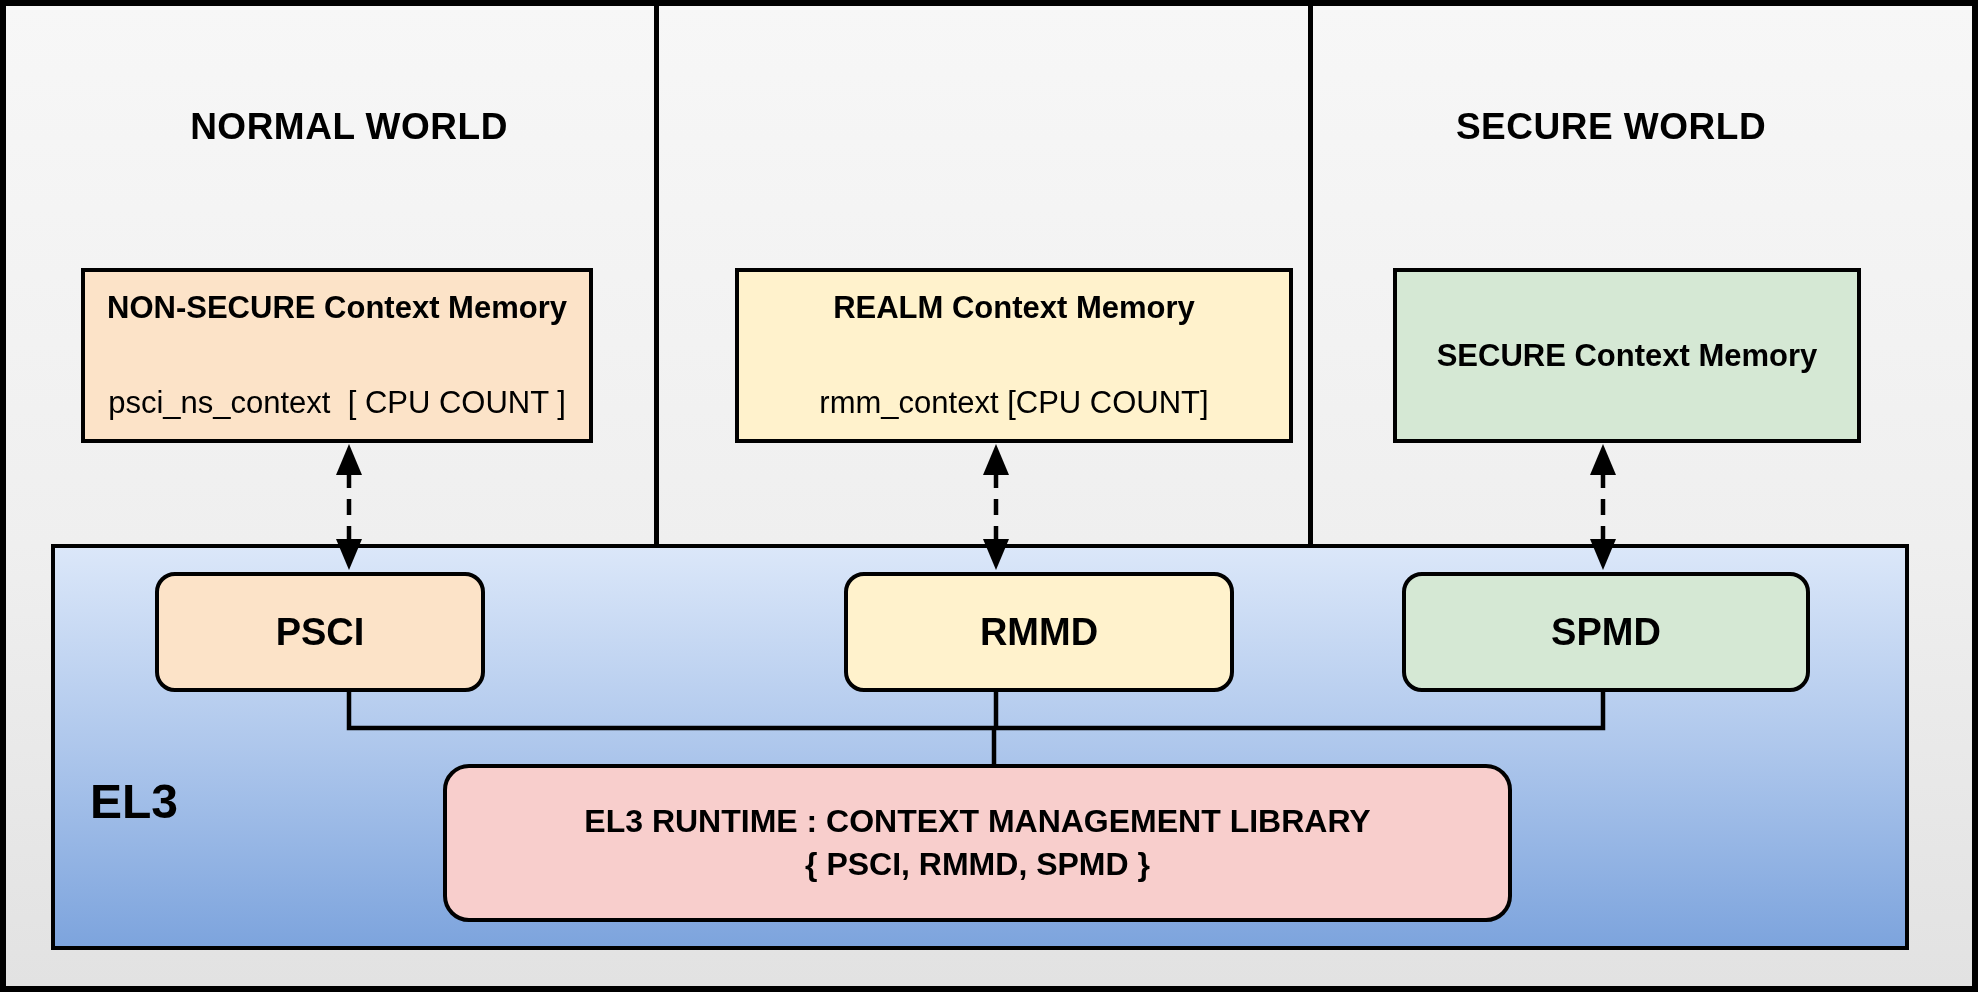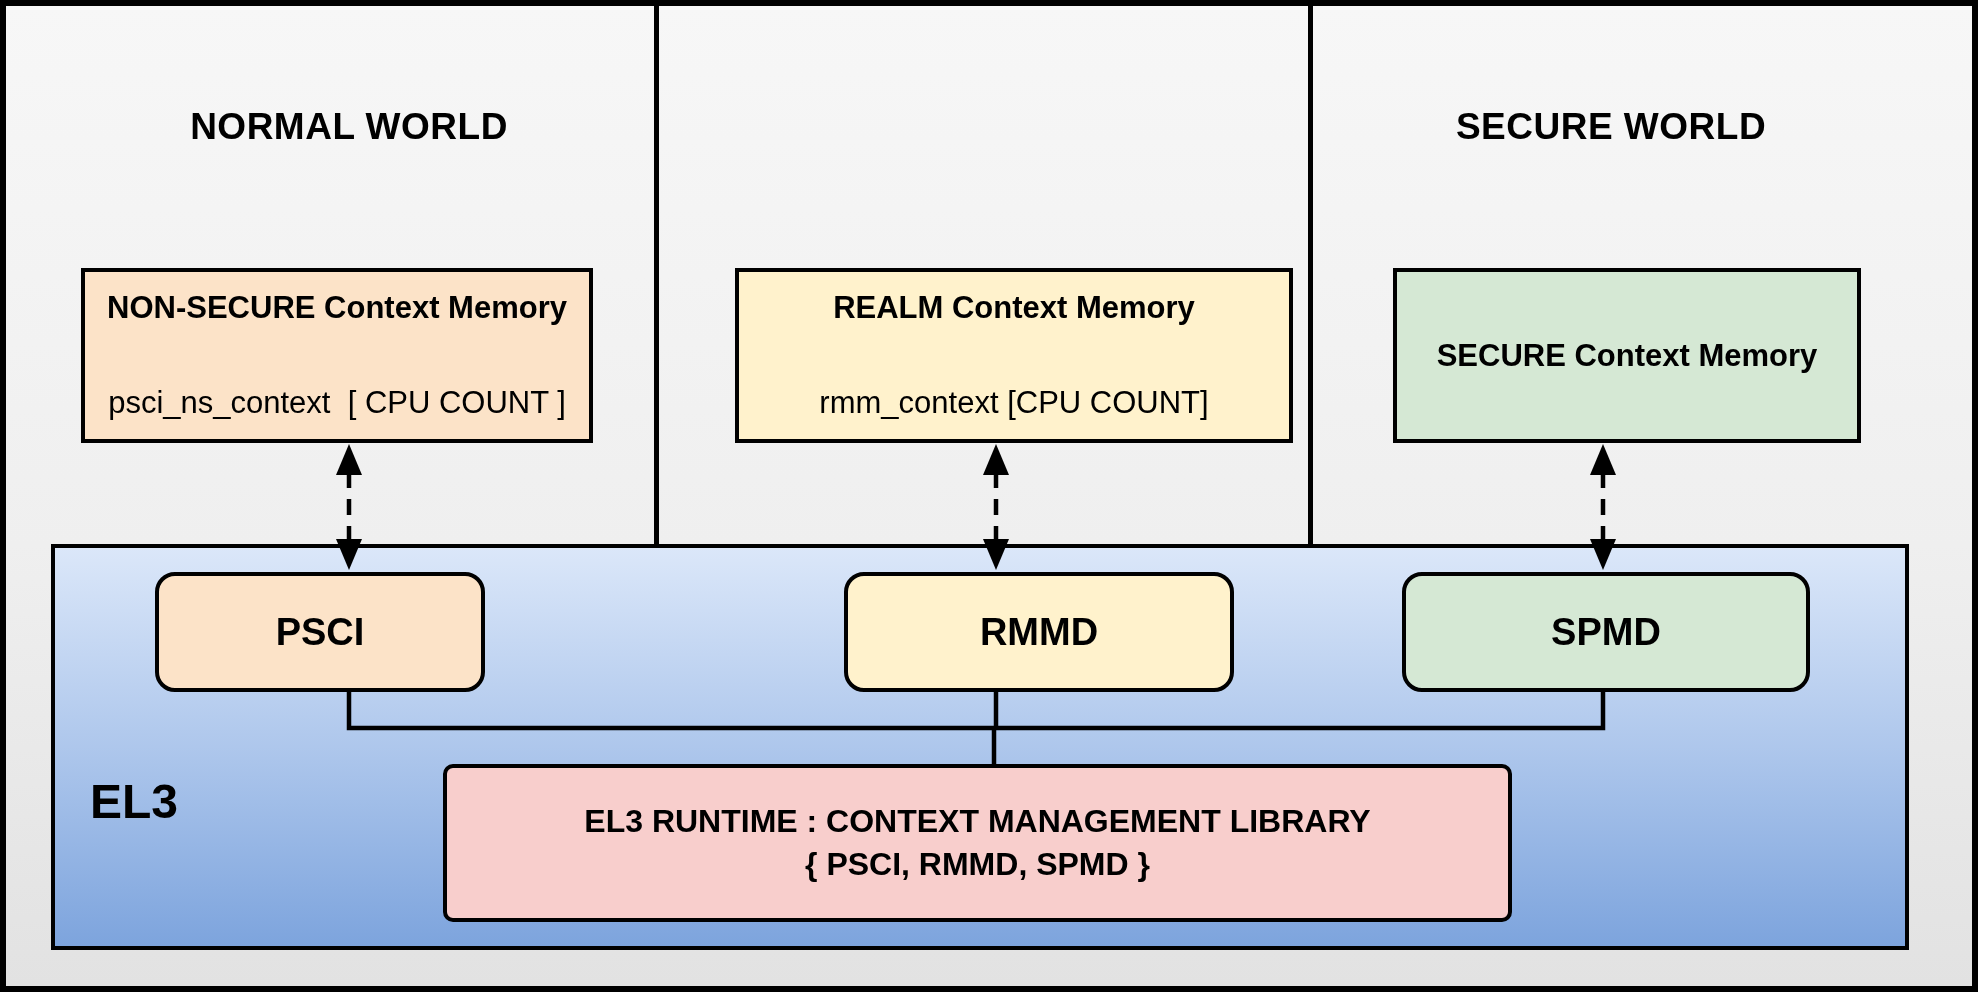--- a/index.html
+++ b/index.html
@@ -97,21 +97,21 @@
   .disp-spmd { left: 1396px; width: 408px; background: #d5e8d4; }
 
   .runtime-box {
     position: absolute;
     left: 437px;
     top: 758px;
     width: 1069px;
     height: 158px;
     box-sizing: border-box;
     border: 4px solid #000;
-    border-radius: 10px;
+    border-radius: 26px;
     background: #f8cecc;
     display: flex;
     flex-direction: column;
     justify-content: center;
     align-items: center;
     text-align: center;
     gap: 6px;
   }
   .runtime-line { font-size: 32px; font-weight: bold; white-space: pre; }
 

